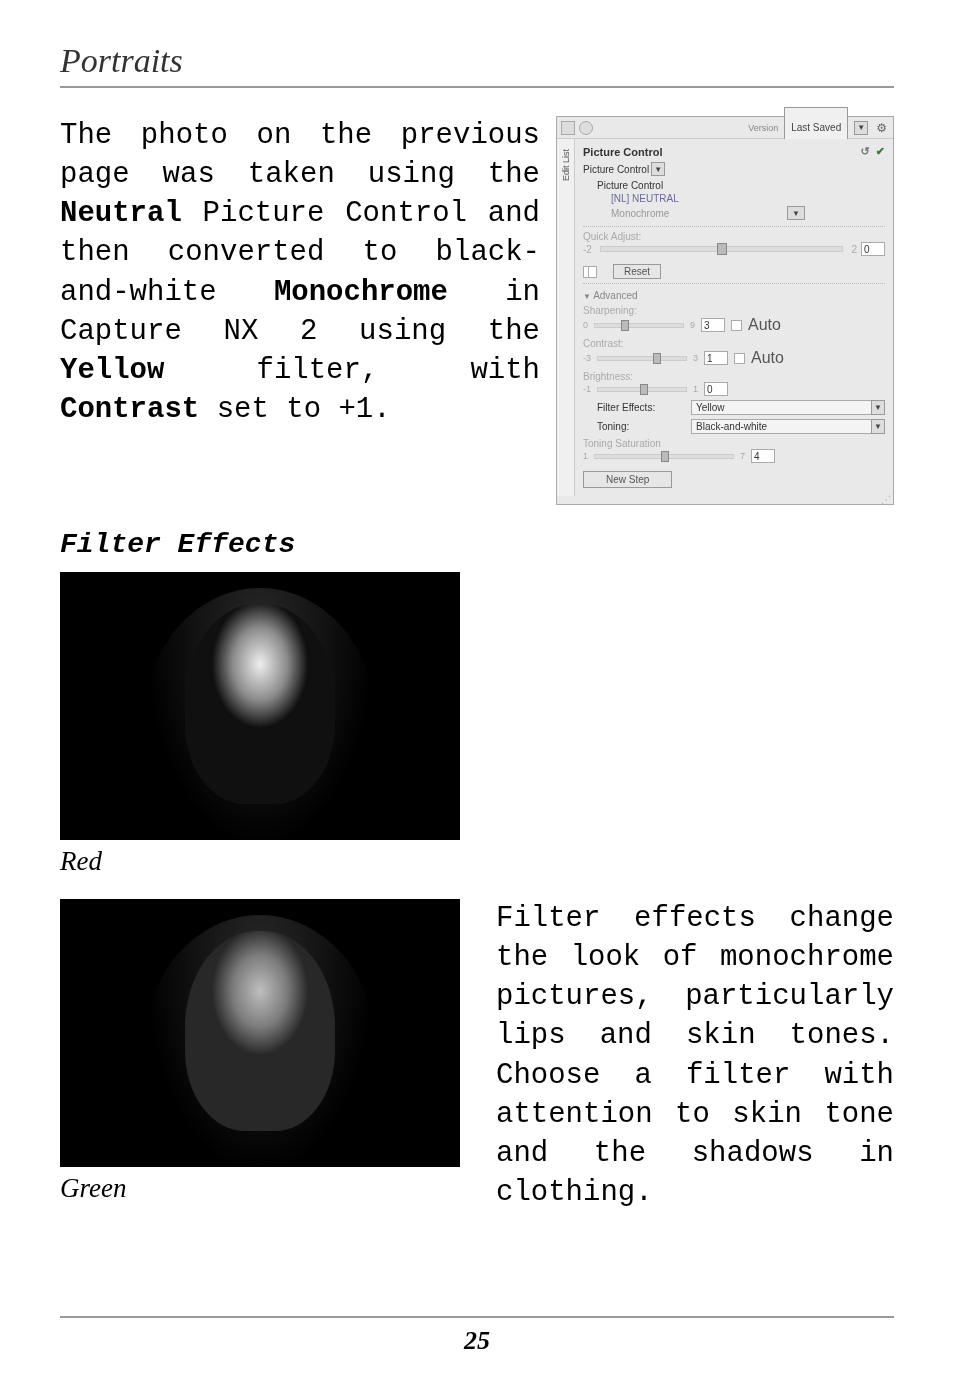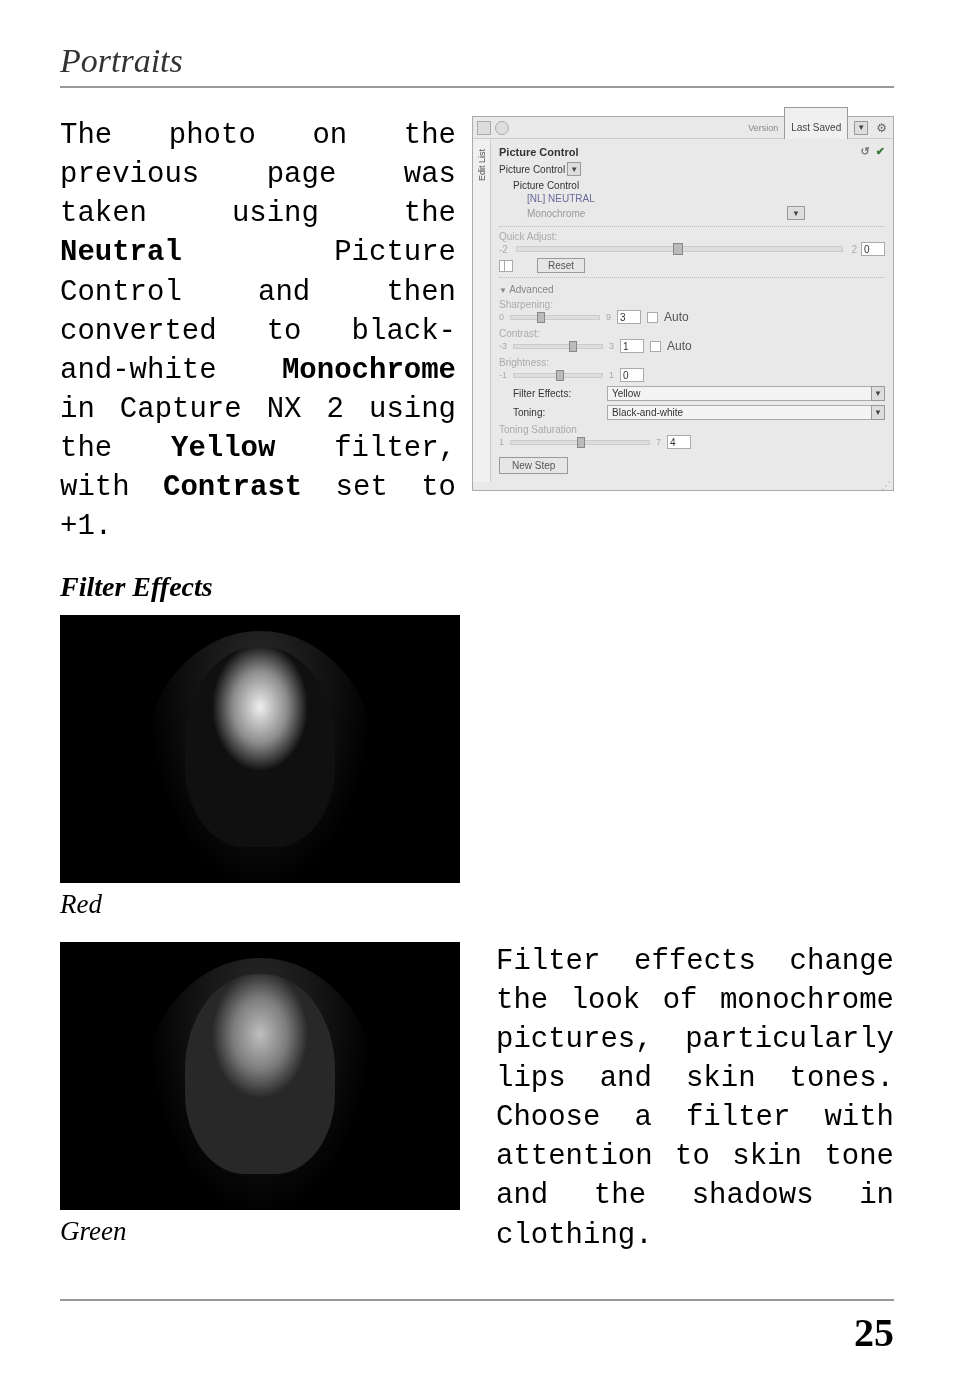--- a/index.html
+++ b/index.html
@@ -8,21 +8,21 @@
   .page { position: relative; width: 954px; height: 1388px; padding: 42px 60px 40px 60px; }
   
   .header { text-align: left; font-style: italic; font-size: 34px; color: #333; margin-bottom: 6px; font-family: Georgia, serif; }
   .hr { border: none; border-top: 2px solid #999; margin-bottom: 28px; }
   
   .top-row { display: flex; gap: 16px; }
   .intro-text { flex: 1; font-size: 29px; line-height: 1.35; text-align: justify; font-family: Liberation Mono, monospace; font-weight: 300; }
   .intro-text b { font-weight: 700; }
   
   
-  .panel-wrap { width: 422px; font-family: Tahoma, Arial, sans-serif; }
+  .panel-wrap { width: 338px; font-family: Tahoma, Arial, sans-serif; }
   .panel { background: #e9e9e9; border: 1px solid #aaa; font-size: 11px; color: #444; }
   .panel-top { display: flex; align-items: center; height: 22px; border-bottom: 1px solid #ccc; padding: 0 4px; gap: 4px; }
   .tiny-icon { width: 14px; height: 14px; background: #ddd; border: 1px solid #aaa; display: inline-block; }
   .version-label { font-size: 9px; color: #888; margin-left: auto; margin-right: 2px; }
   .last-saved-btn { background: #f0f0f0; border: 1px solid #999; padding: 14px 6px; font-size: 10px; }
   .dd-arrow { width: 14px; height: 14px; background: #ddd; border: 1px solid #999; display: inline-flex; align-items: center; justify-content: center; font-size: 8px; margin-left: 2px; }
   .gear { font-size: 12px; color: #666; margin-left: 4px; margin-right: 2px; }
   
   .panel-body { display: flex; }
   .side-tab { width: 18px; background: #f0f0f0; border-right: 1px solid #ccc; display: flex; flex-direction: column; align-items: center; padding-top: 6px; gap: 2px; }
@@ -44,73 +44,73 @@
   .mono-row .txt { font-size: 10px; color: #999; }
   .mono-row .dd { width: 18px; height: 14px; background: #ddd; border: 1px solid #999; margin-left: auto; margin-right: 80px; display:inline-flex; align-items:center; justify-content:center; font-size:8px;}
   
   .sep { border-top: 1px dotted #bbb; margin: 4px 0; }
   
   .qa-label { font-size: 10px; color: #aaa; }
   .qa-row { display: flex; align-items: center; gap: 4px; font-size: 10px; color: #aaa; }
   .slider-track { flex:1; height: 6px; background: #ddd; border: 1px solid #ccc; position: relative; margin: 0 4px; }
   .slider-thumb { position: absolute; top: -4px; width: 10px; height: 12px; background: #bbb; border:1px solid #888; }
   .qa-input { width: 24px; height: 14px; border: 1px solid #aaa; background: #fff; font-size: 10px; padding-left: 2px; color:#333; }
-  .reset-row { display: flex; align-items: center; gap: 24px; margin-top: 2px; }
+  .reset-row { display: flex; align-items: center; gap: 16px; margin-top: 8px; }
   .grid-icon { width: 14px; height: 12px; border: 1px solid #aaa; background: #fff; position: relative; }
   .grid-icon::before { content:""; position:absolute; left:4px; top:0; bottom:0; width:1px; background:#aaa;}
   .reset-btn { background: #e6e6e6; border: 1px solid #999; padding: 1px 10px; font-size: 10px; color:#555;}
   
   .adv-label { font-size: 10px; color: #888; margin: 6px 0 4px 0; }
   .adv-label::before { content: "▼ "; font-size: 8px; color:#888; }
   
   .param { margin-bottom: 4px; }
   .param .plabel { font-size: 10px; color: #aaa; }
   .param .prow { display: flex; align-items: center; gap: 6px; font-size: 9px; color: #aaa; }
   .param .pslider { width: 90px; height: 5px; background: #ddd; border:1px solid #ccc; position:relative; }
   .param .pslider .th { position:absolute; top:-4px; width:8px; height:11px; background:#bbb; border:1px solid #888;}
   .param .pval { width: 24px; height: 14px; border:1px solid #aaa; background:#fff; font-size:10px; padding-left:2px; color:#333;}
   .param .chk { width: 11px; height: 11px; border:1px solid #aaa; background:#fff; display:inline-block;}
-  .param .auto { font-size: 12px; color:#555;}
+  .param .auto { font-size: 16px; color:#555;}
   
   .sel-row { display: flex; align-items: center; gap: 8px; margin-top: 4px; }
   .sel-row .slabel { width: 100px; font-size: 10px; color: #333; padding-left: 14px; }
   .sel-row .sval { flex:1; display:flex; }
   .sel-row .sval .txt { flex:1; background:#f4f4f4; border:1px solid #aaa; border-right:none; padding:1px 4px; font-size:10px; color:#333; }
   .sel-row .sval .ar { width:14px; background:#ddd; border:1px solid #999; font-size:8px; display:flex; align-items:center; justify-content:center;}
   
   .toning-sat { margin-top: 4px; }
   .toning-sat .tlabel { font-size:10px; color:#aaa; }
   .toning-sat .trow { display:flex; align-items:center; gap:6px; font-size:9px; color:#aaa;}
   .toning-sat .tslider { width: 140px; height:5px; background:#ddd; border:1px solid #ccc; position:relative;}
   .toning-sat .tslider .th { position:absolute; top:-4px; width:8px; height:11px; background:#bbb; border:1px solid #888;}
   .toning-sat .tval { width:24px; height:14px; border:1px solid #aaa; background:#fff; font-size:10px; padding-left:2px; color:#333;}
   
-  .new-step { margin-top: 8px; background:#e6e6e6; border:1px solid #999; padding:2px 12px; font-size:10px; color:#555; display:inline-block;}
+  .new-step { margin-top: 8px; background:#e6e6e6; border:1px solid #999; padding:2px 22px; font-size:10px; color:#555; display:inline-block;}
   .resize-grip { text-align:right; color:#aaa; font-size:10px; padding-right:2px; line-height:8px;}
   
   
-  .fe-title { font-family: Liberation Serif, serif; font-style: italic; font-weight: bold; font-size: 28px; margin-top: 24px; margin-bottom: 12px; }
+  .fe-title { font-family: Liberation Mono, monospace; font-style: italic; font-weight: bold; font-size: 28px; margin-top: 24px; margin-bottom: 12px; }
   
   .grid2 { display: flex; gap: 36px; }
   .col { flex: 1; }
   .photo { width: 400px; height: 268px; background: #000; position: relative; overflow: hidden; }
   .portrait-shape { position:absolute; left:50%; top:12%; transform:translateX(-50%); width:150px; height:200px; background: radial-gradient(ellipse 60px 80px at 50% 30%, #d8d8d8 0%, #888 45%, #222 80%); border-radius: 48% 48% 40% 40%; }
   .portrait-shape.orange { filter: contrast(1.08) brightness(0.98); }
   .portrait-shape.red { filter: contrast(1.2) brightness(1.02); }
   .portrait-shape.green { filter: contrast(0.9) brightness(0.92); }
   .hair { position:absolute; left:50%; top:6%; transform:translateX(-50%); width:230px; height:260px; background: radial-gradient(ellipse at 50% 20%, #2a2a2a 0%, #000 70%); border-radius: 50% 50% 30% 30%; z-index:-0;}
   
   .caption { font-style: italic; font-size: 27px; margin-top: 6px; font-family: Georgia, serif; }
   
   .row2 { display: flex; gap: 36px; margin-top: 22px; }
   .desc-text { flex: 1; font-size: 29px; line-height: 1.35; text-align: justify; font-family: Liberation Mono, monospace; font-weight:300; }
   
   .footer { position: absolute; bottom: 32px; left: 60px; right: 60px; }
   .footer .fhr { border: none; border-top: 2px solid #999; margin-bottom: 8px; }
-  .footer .pnum { text-align: right; font-weight: bold; font-size: 40px; font-family: Georgia, serif; }
+  .footer .pnum { text-align: center; font-style: italic; font-weight: bold; font-size: 26px; font-family: Georgia, serif; }
 </style>
 </head>
 <body>
 
 <div class="page">
 
   <div class="header">Portraits</div>
   <hr class="hr">
 
   <div class="top-row">

